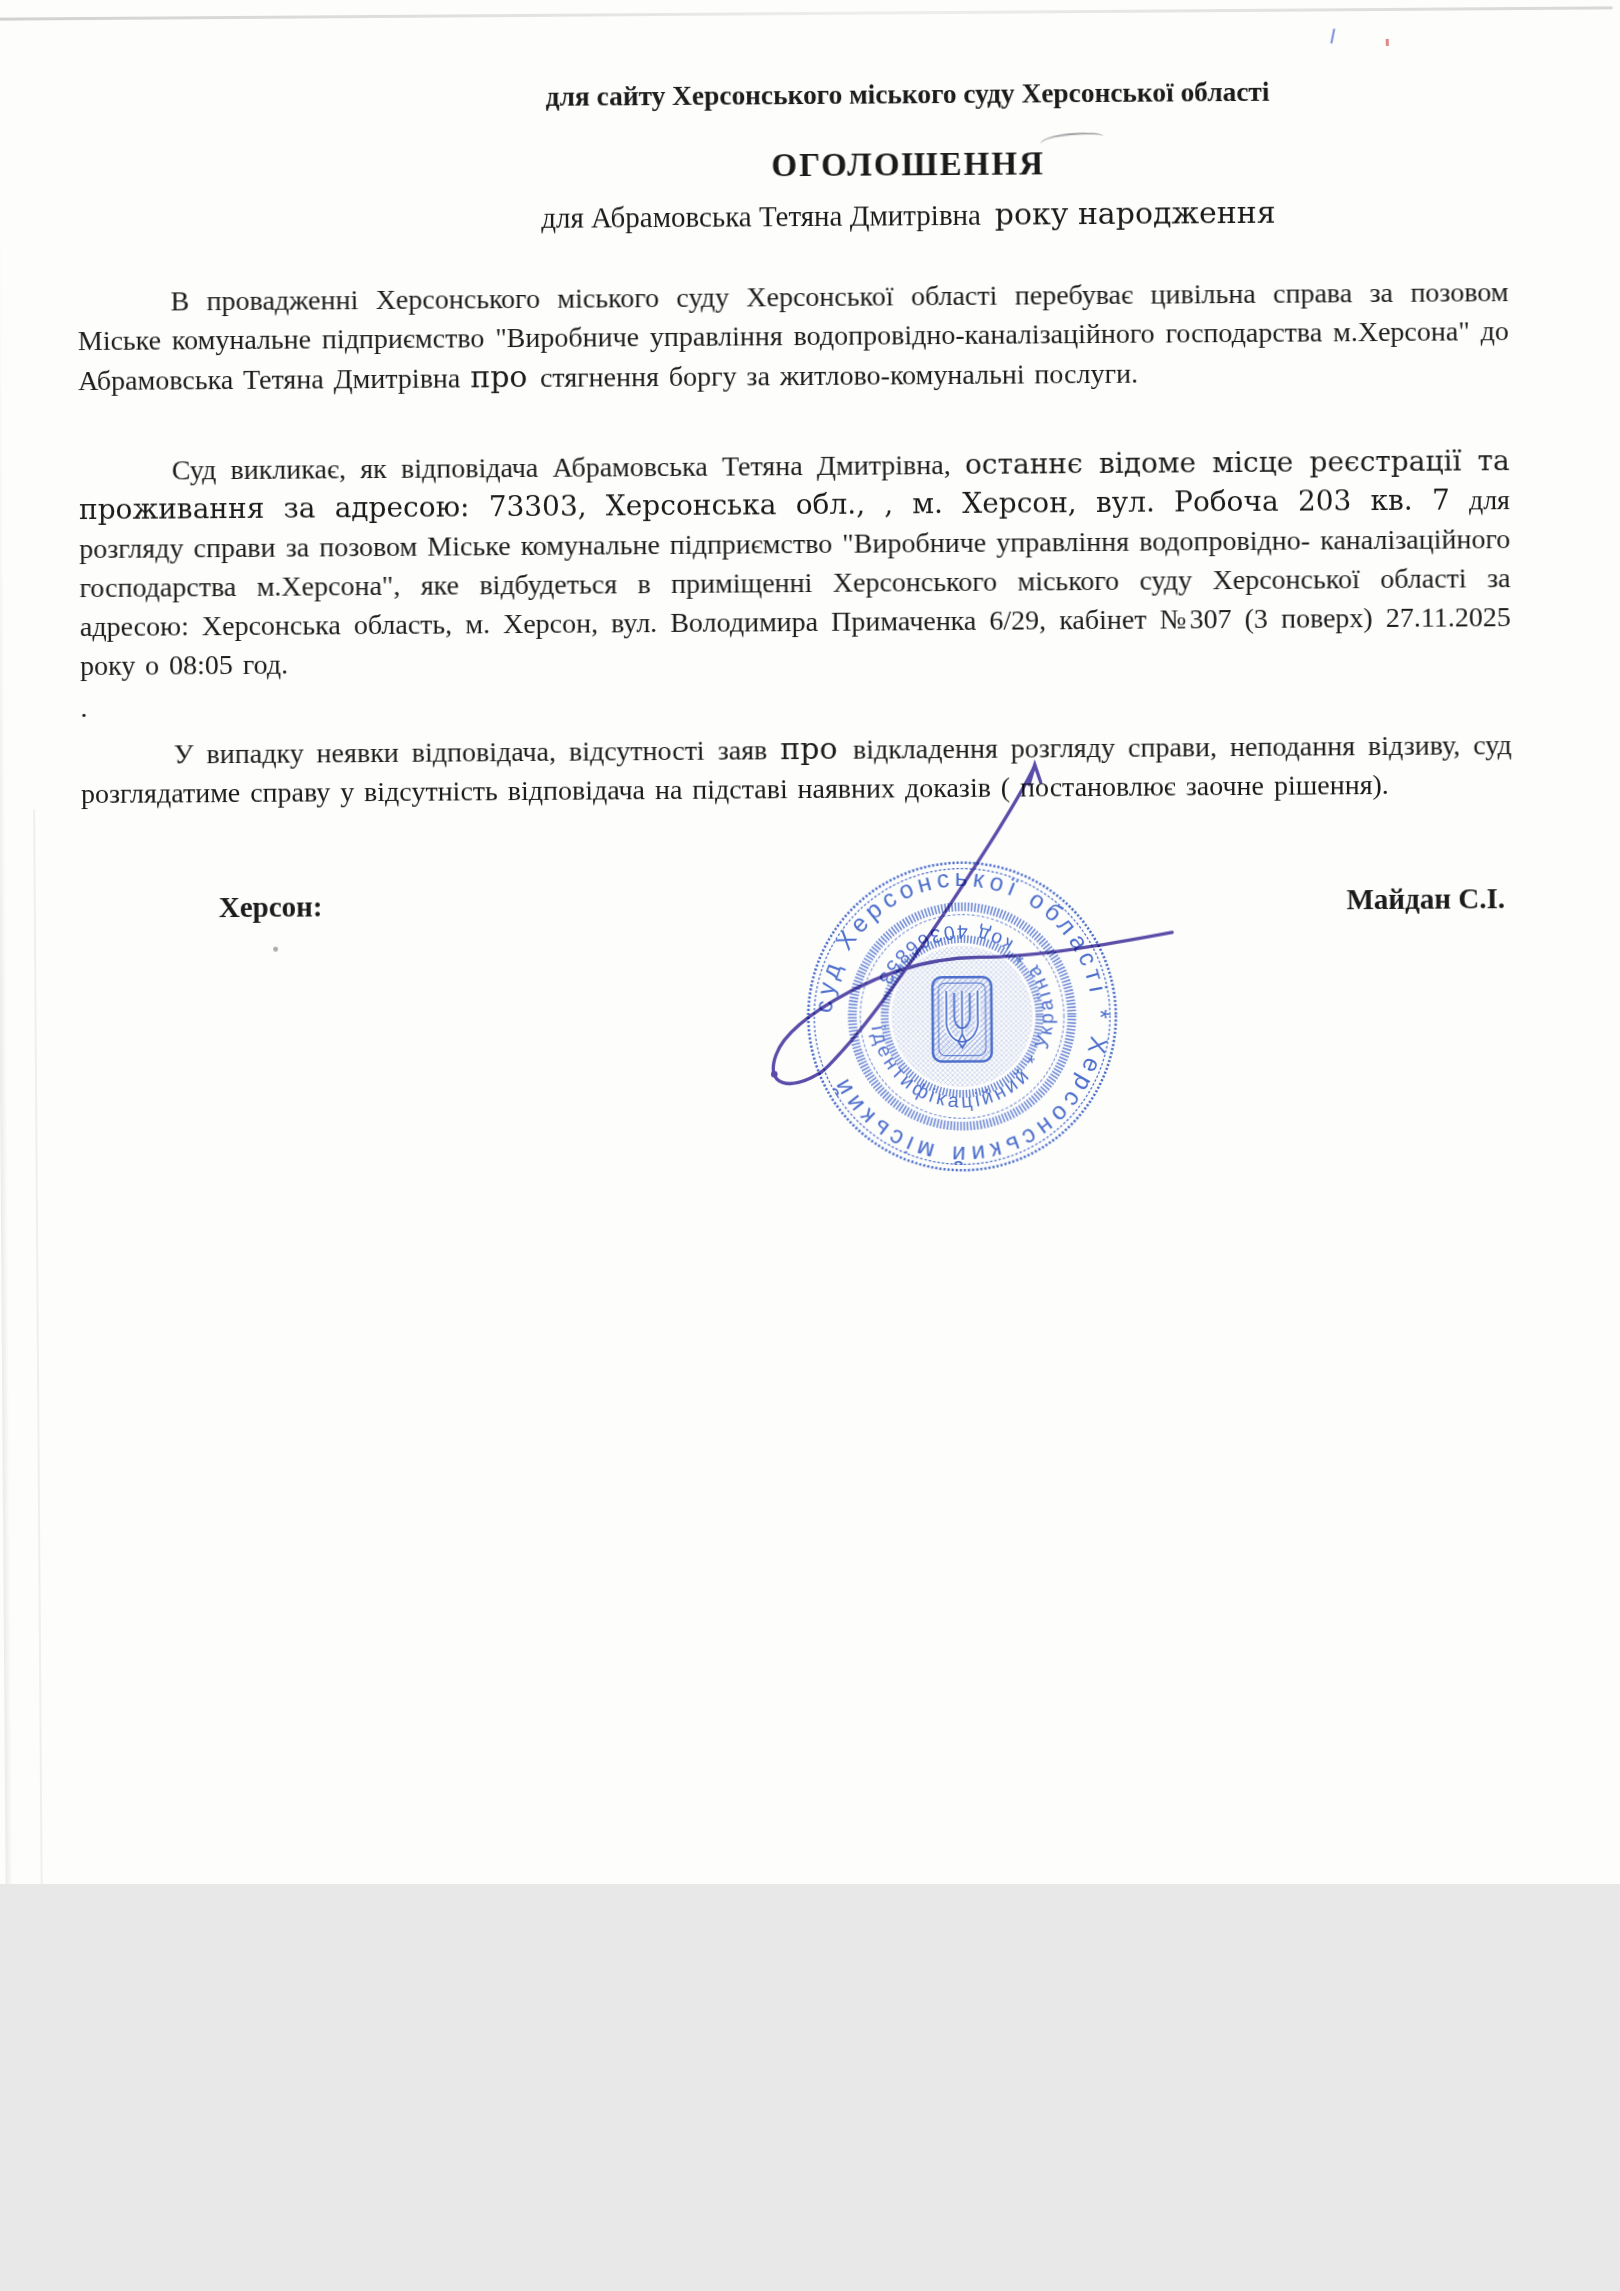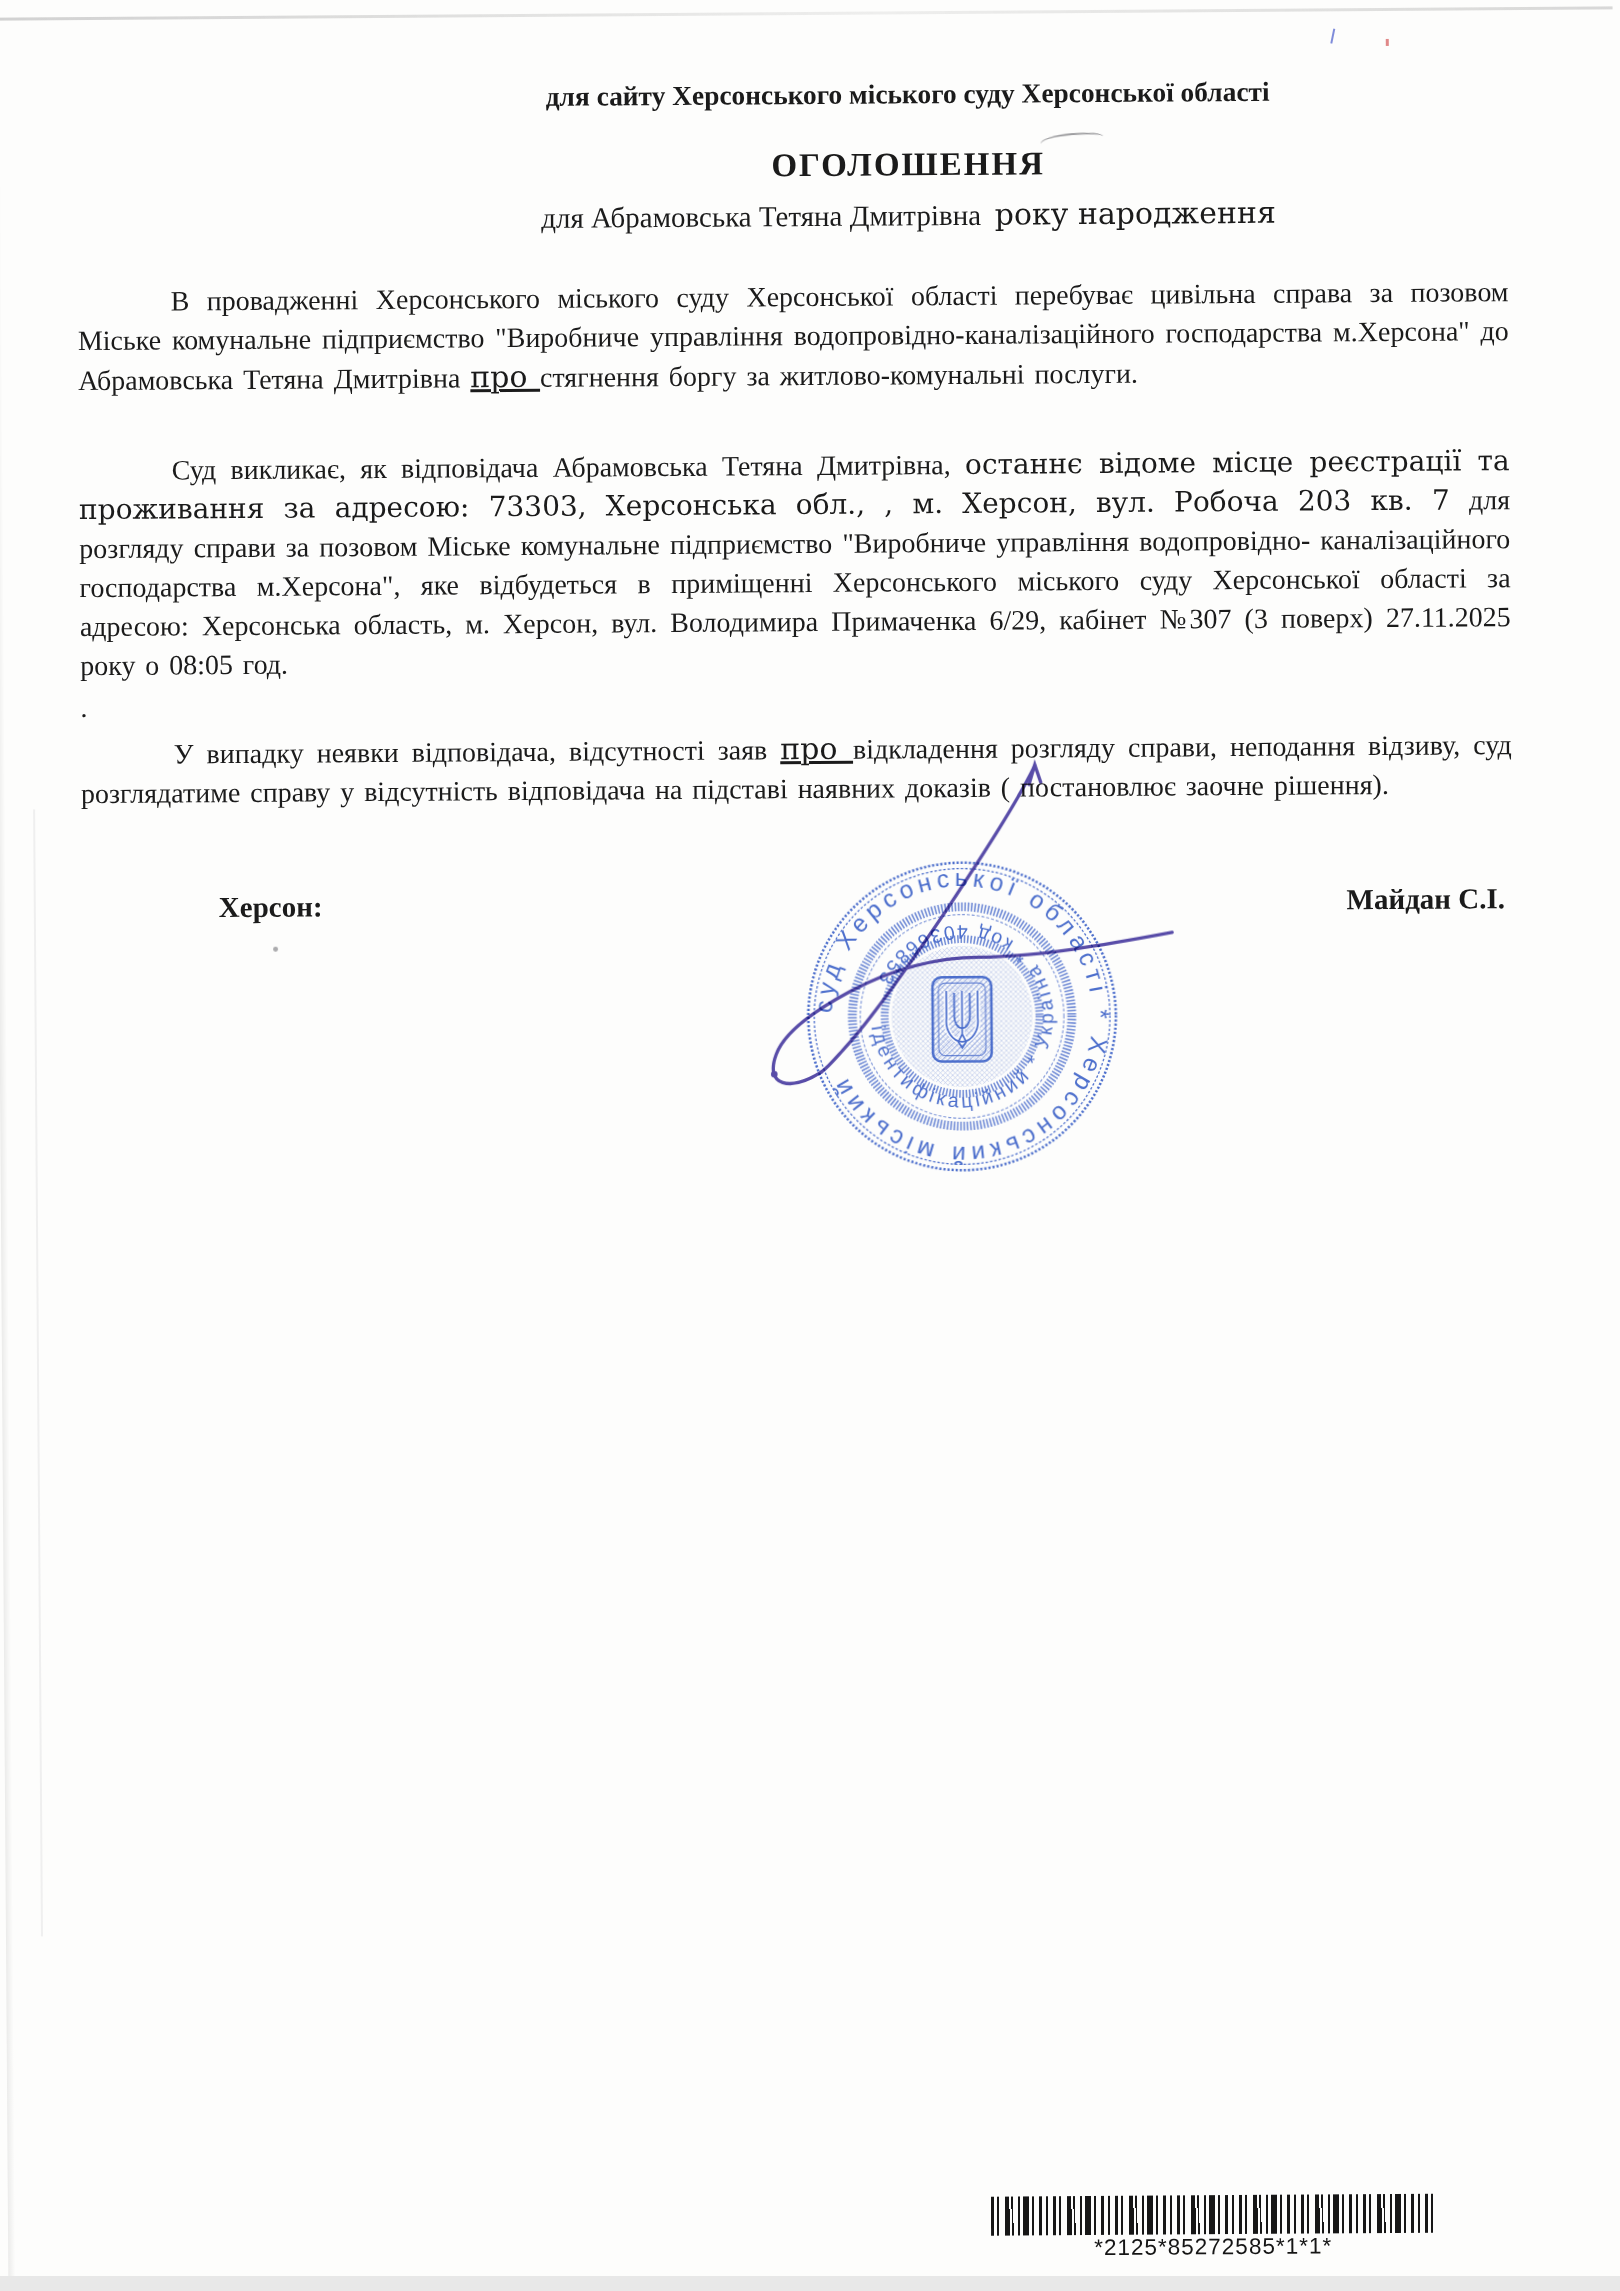--- a/index.html
+++ b/index.html
@@ -1,18 +1,18 @@
 <!DOCTYPE html>
 <html lang="uk"><head>
 <meta charset="utf-8">
 <style>
   html,body{margin:0;padding:0;background:#e8e8e8;}
   .page{
     position:relative;
-    width:1620px;height:2276px;
+    width:1620px;height:1884px;
     margin:0 auto;
     background:#fdfdfc;
     overflow:hidden;
     font-family:"Liberation Serif", serif;
     color:#1b1b1b;
   }
   .scan{position:absolute;inset:0;transform:rotate(-0.4deg);transform-origin:810px 1078px;}
   
   .top-fold{position:absolute;top:11.8px;left:0;width:100%;height:2.9px;
     background:linear-gradient(90deg,rgba(110,110,110,.30),rgba(150,150,150,.14) 55%,rgba(110,110,110,.26));
@@ -36,21 +36,21 @@
   .addressee{top:198px;font-size:29px;}
   .addressee .fld-big{font-family:"DejaVu Serif",serif;font-size:30px;margin-left:13.7px;}
 
   .para{position:absolute;text-align:justify;text-indent:93px;
     font-size:28px;line-height:39px;word-spacing:2.9px;}
   .p1{top:277px;}
   .p2{top:446px;}
   .p-dot{top:683px;text-indent:0;}
   .p3{top:729px;}
   .fld{font-family:"DejaVu Serif",serif;font-size:28px;}
-  .fld-pro{font-family:"DejaVu Serif",serif;font-size:30px;text-decoration:underline;}
+  .fld-pro{font-family:"DejaVu Serif",serif;font-size:30px;}
 
   .judge-row{position:absolute;top:887px;left:83px;width:1431px;
     display:flex;justify-content:space-between;align-items:flex-start;
     font-weight:bold;font-size:29px;}
   .judge-label{margin-left:137px;}
   .judge-name{margin-right:7.8px;}
 
   
   .stamp-svg{position:absolute;left:796px;top:851px;width:333px;height:333px;
     filter:blur(0.4px);opacity:.93;mix-blend-mode:multiply;}

